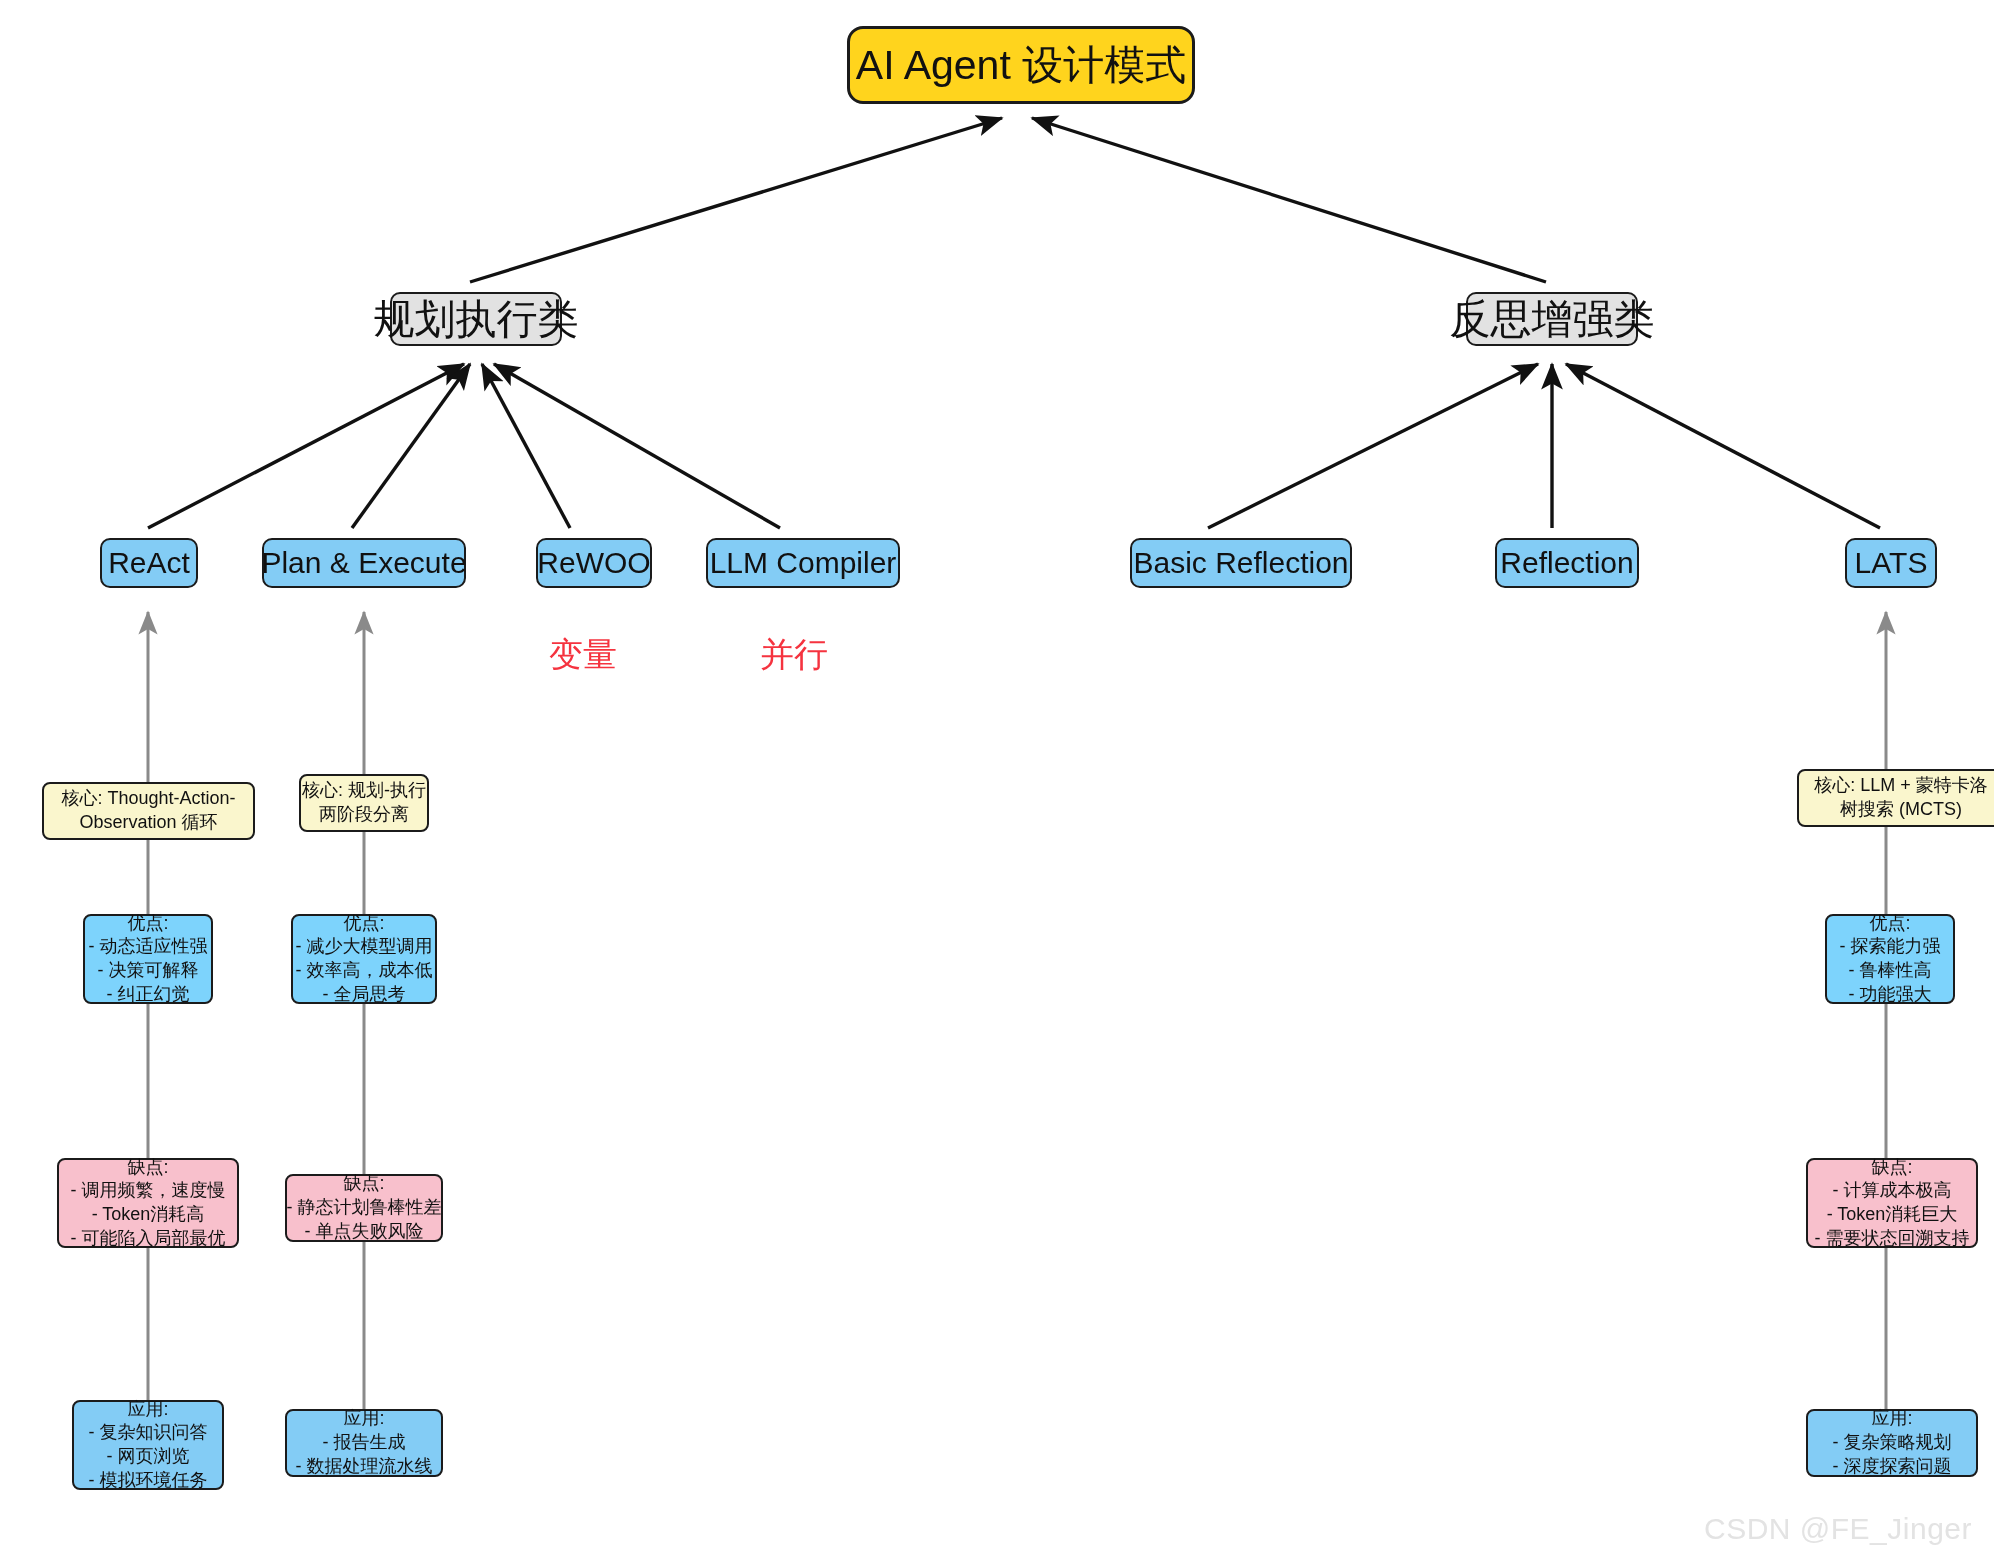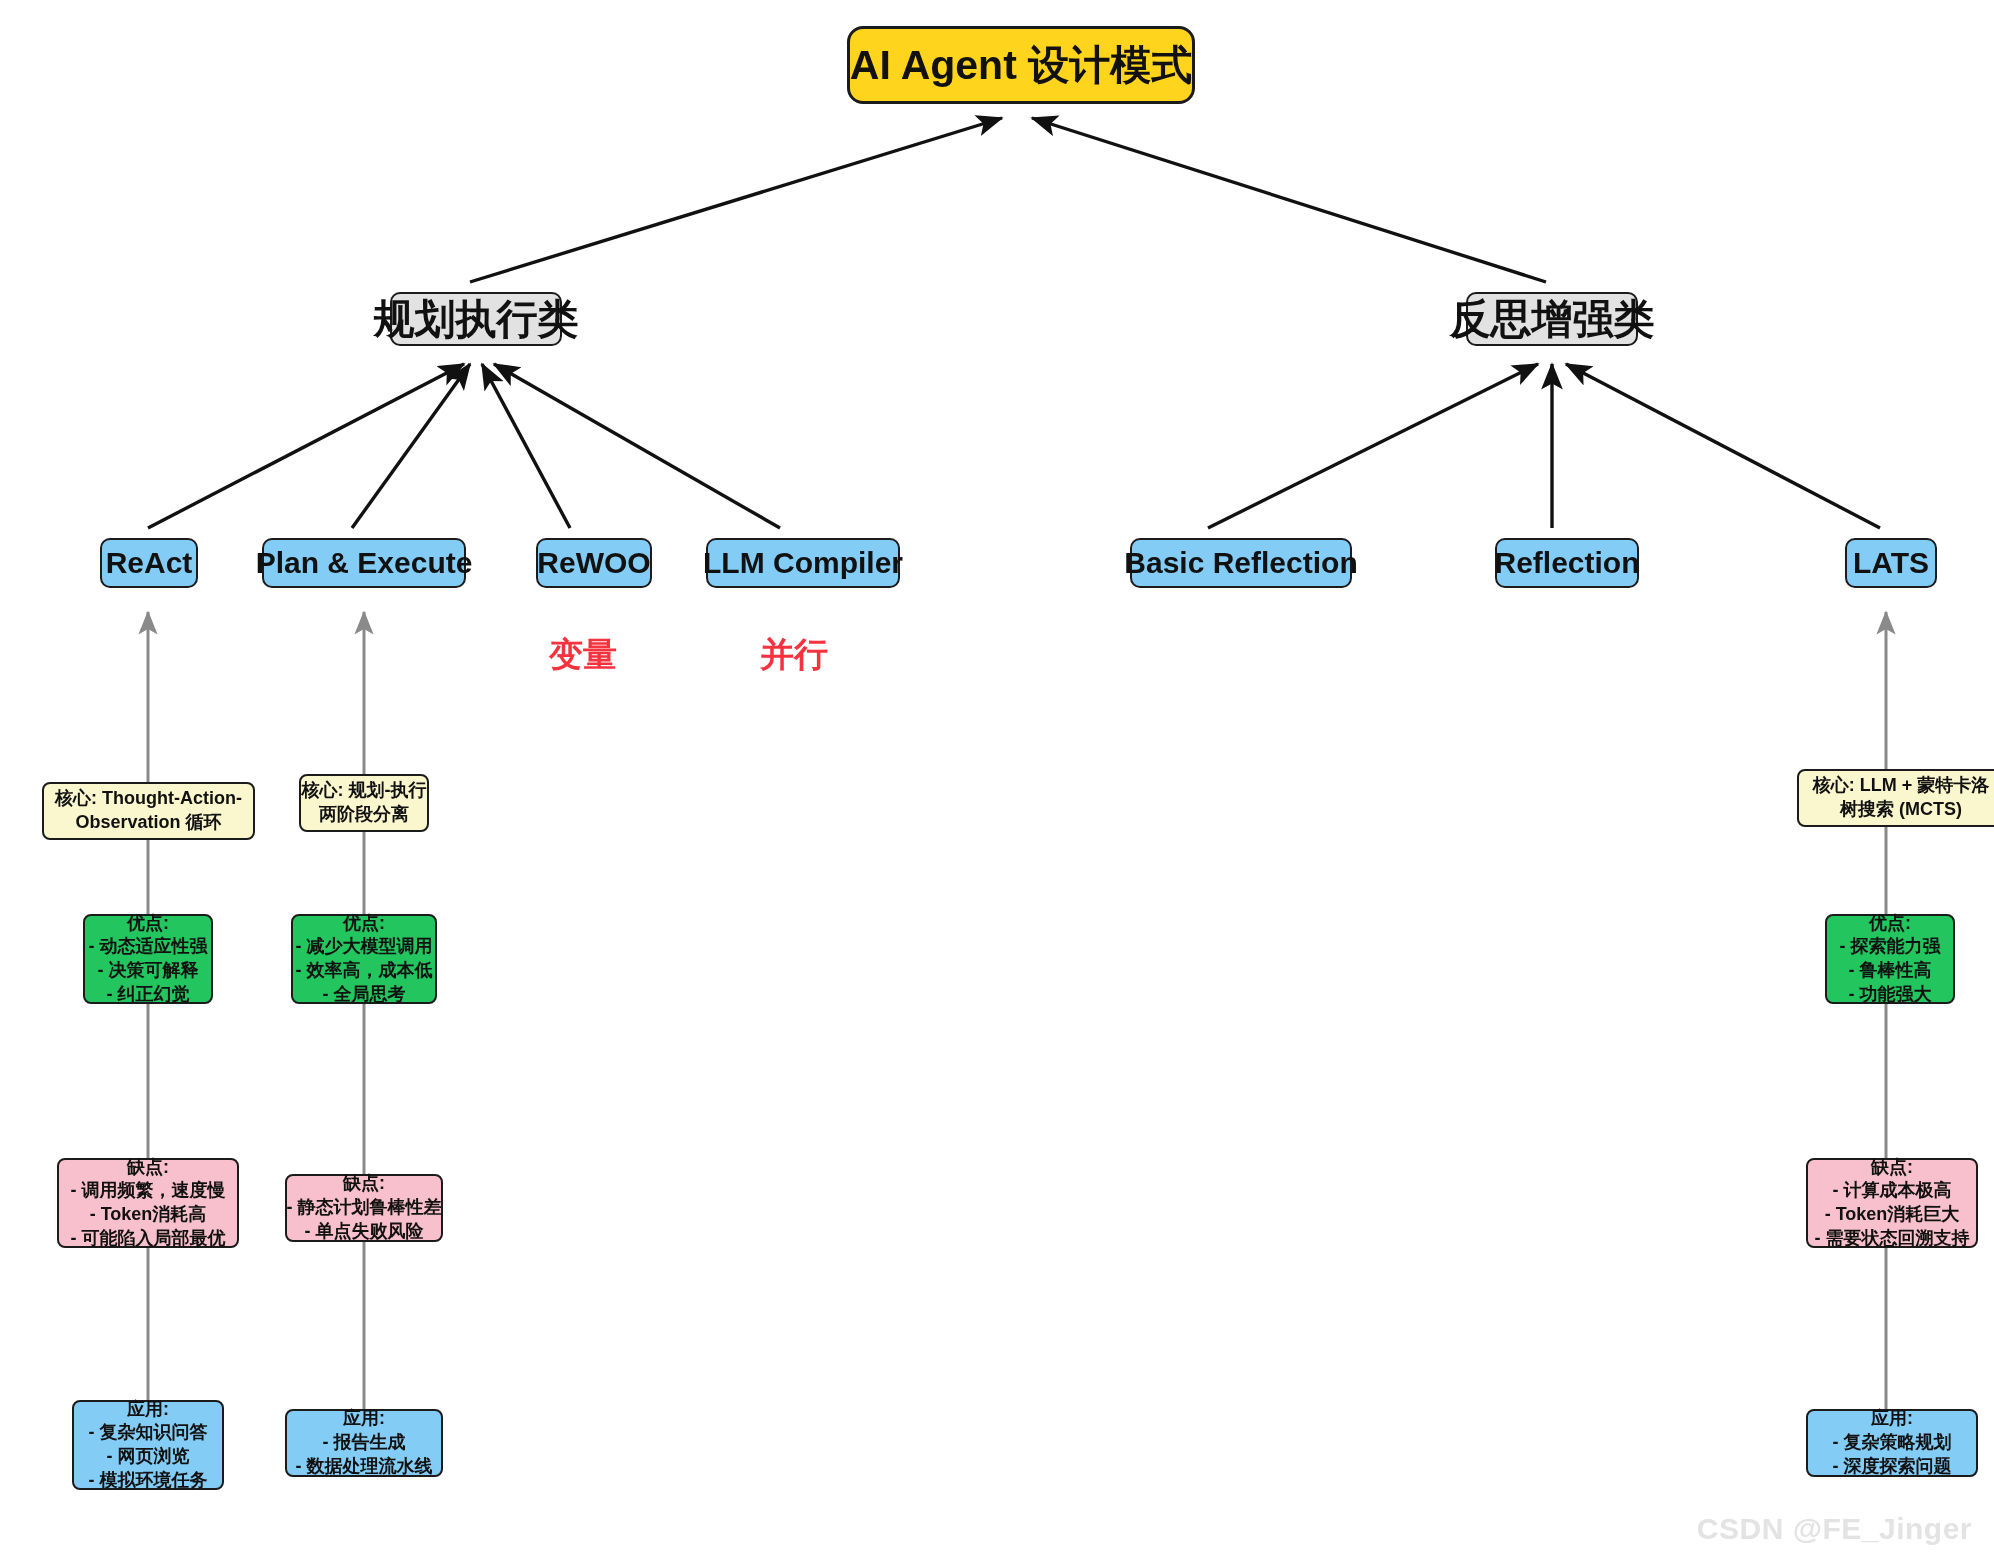--- a/index.html
+++ b/index.html
@@ -9,21 +9,20 @@
   }
   body {
     font-family: "Liberation Sans", "DejaVu Sans", sans-serif;
   }
   #canvas {
     position: relative;
     width: 1994px;
     height: 1564px;
     background: #ffffff;
     overflow: hidden;
-    font-weight: bold;
   }
   svg#edges {
     position: absolute;
     left: 0;
     top: 0;
     width: 1994px;
     height: 1564px;
     pointer-events: none;
   }
   .node {
@@ -67,21 +66,21 @@
   }
   
   .n-detail {
     font-size: 18px;
     border-width: 2px;
     border-radius: 8px;
     padding: 4px 8px;
     line-height: 1.32;
   }
   .core   { background: #FAF6CD; }
-  .pros   { background: #22c55e; }
+  .pros   { background: #7dd3fc; }
   .cons   { background: #F8C0CC; }
   .apps   { background: #83CCF5; }
 
   .annot {
     position: absolute;
     color: #F5333F;
     font-size: 34px;
     white-space: nowrap;
     z-index: 3;
   }

